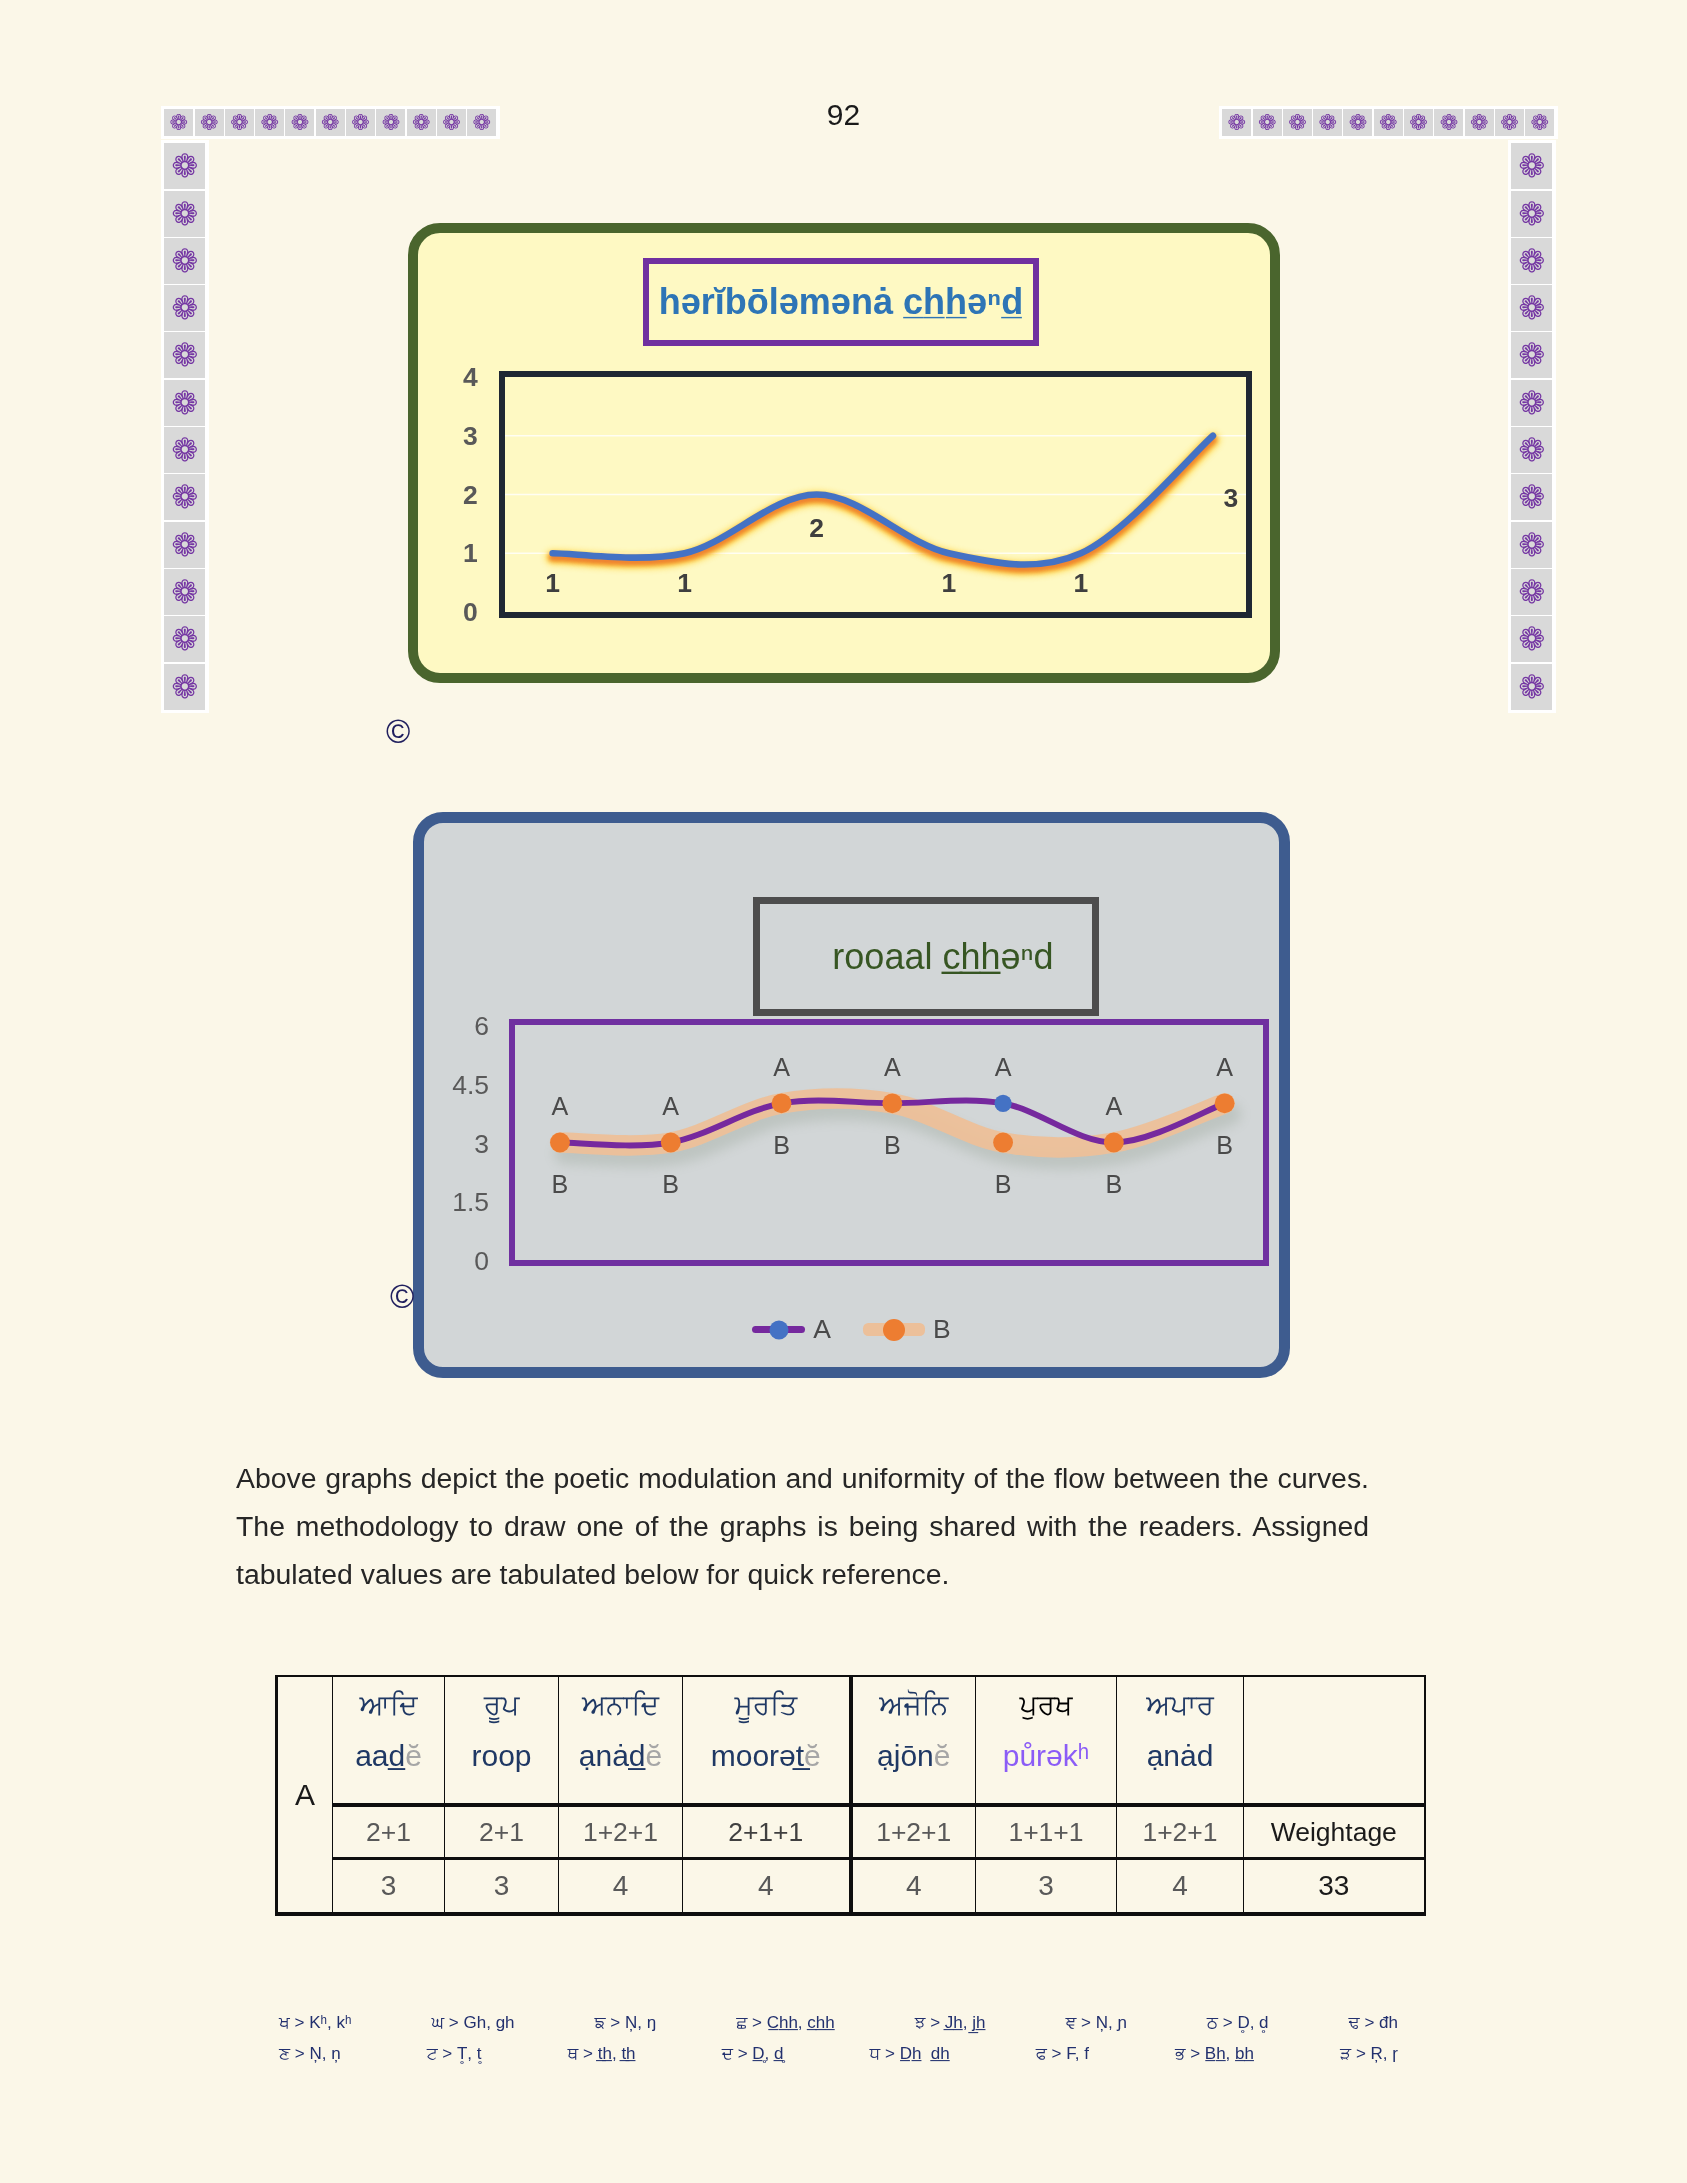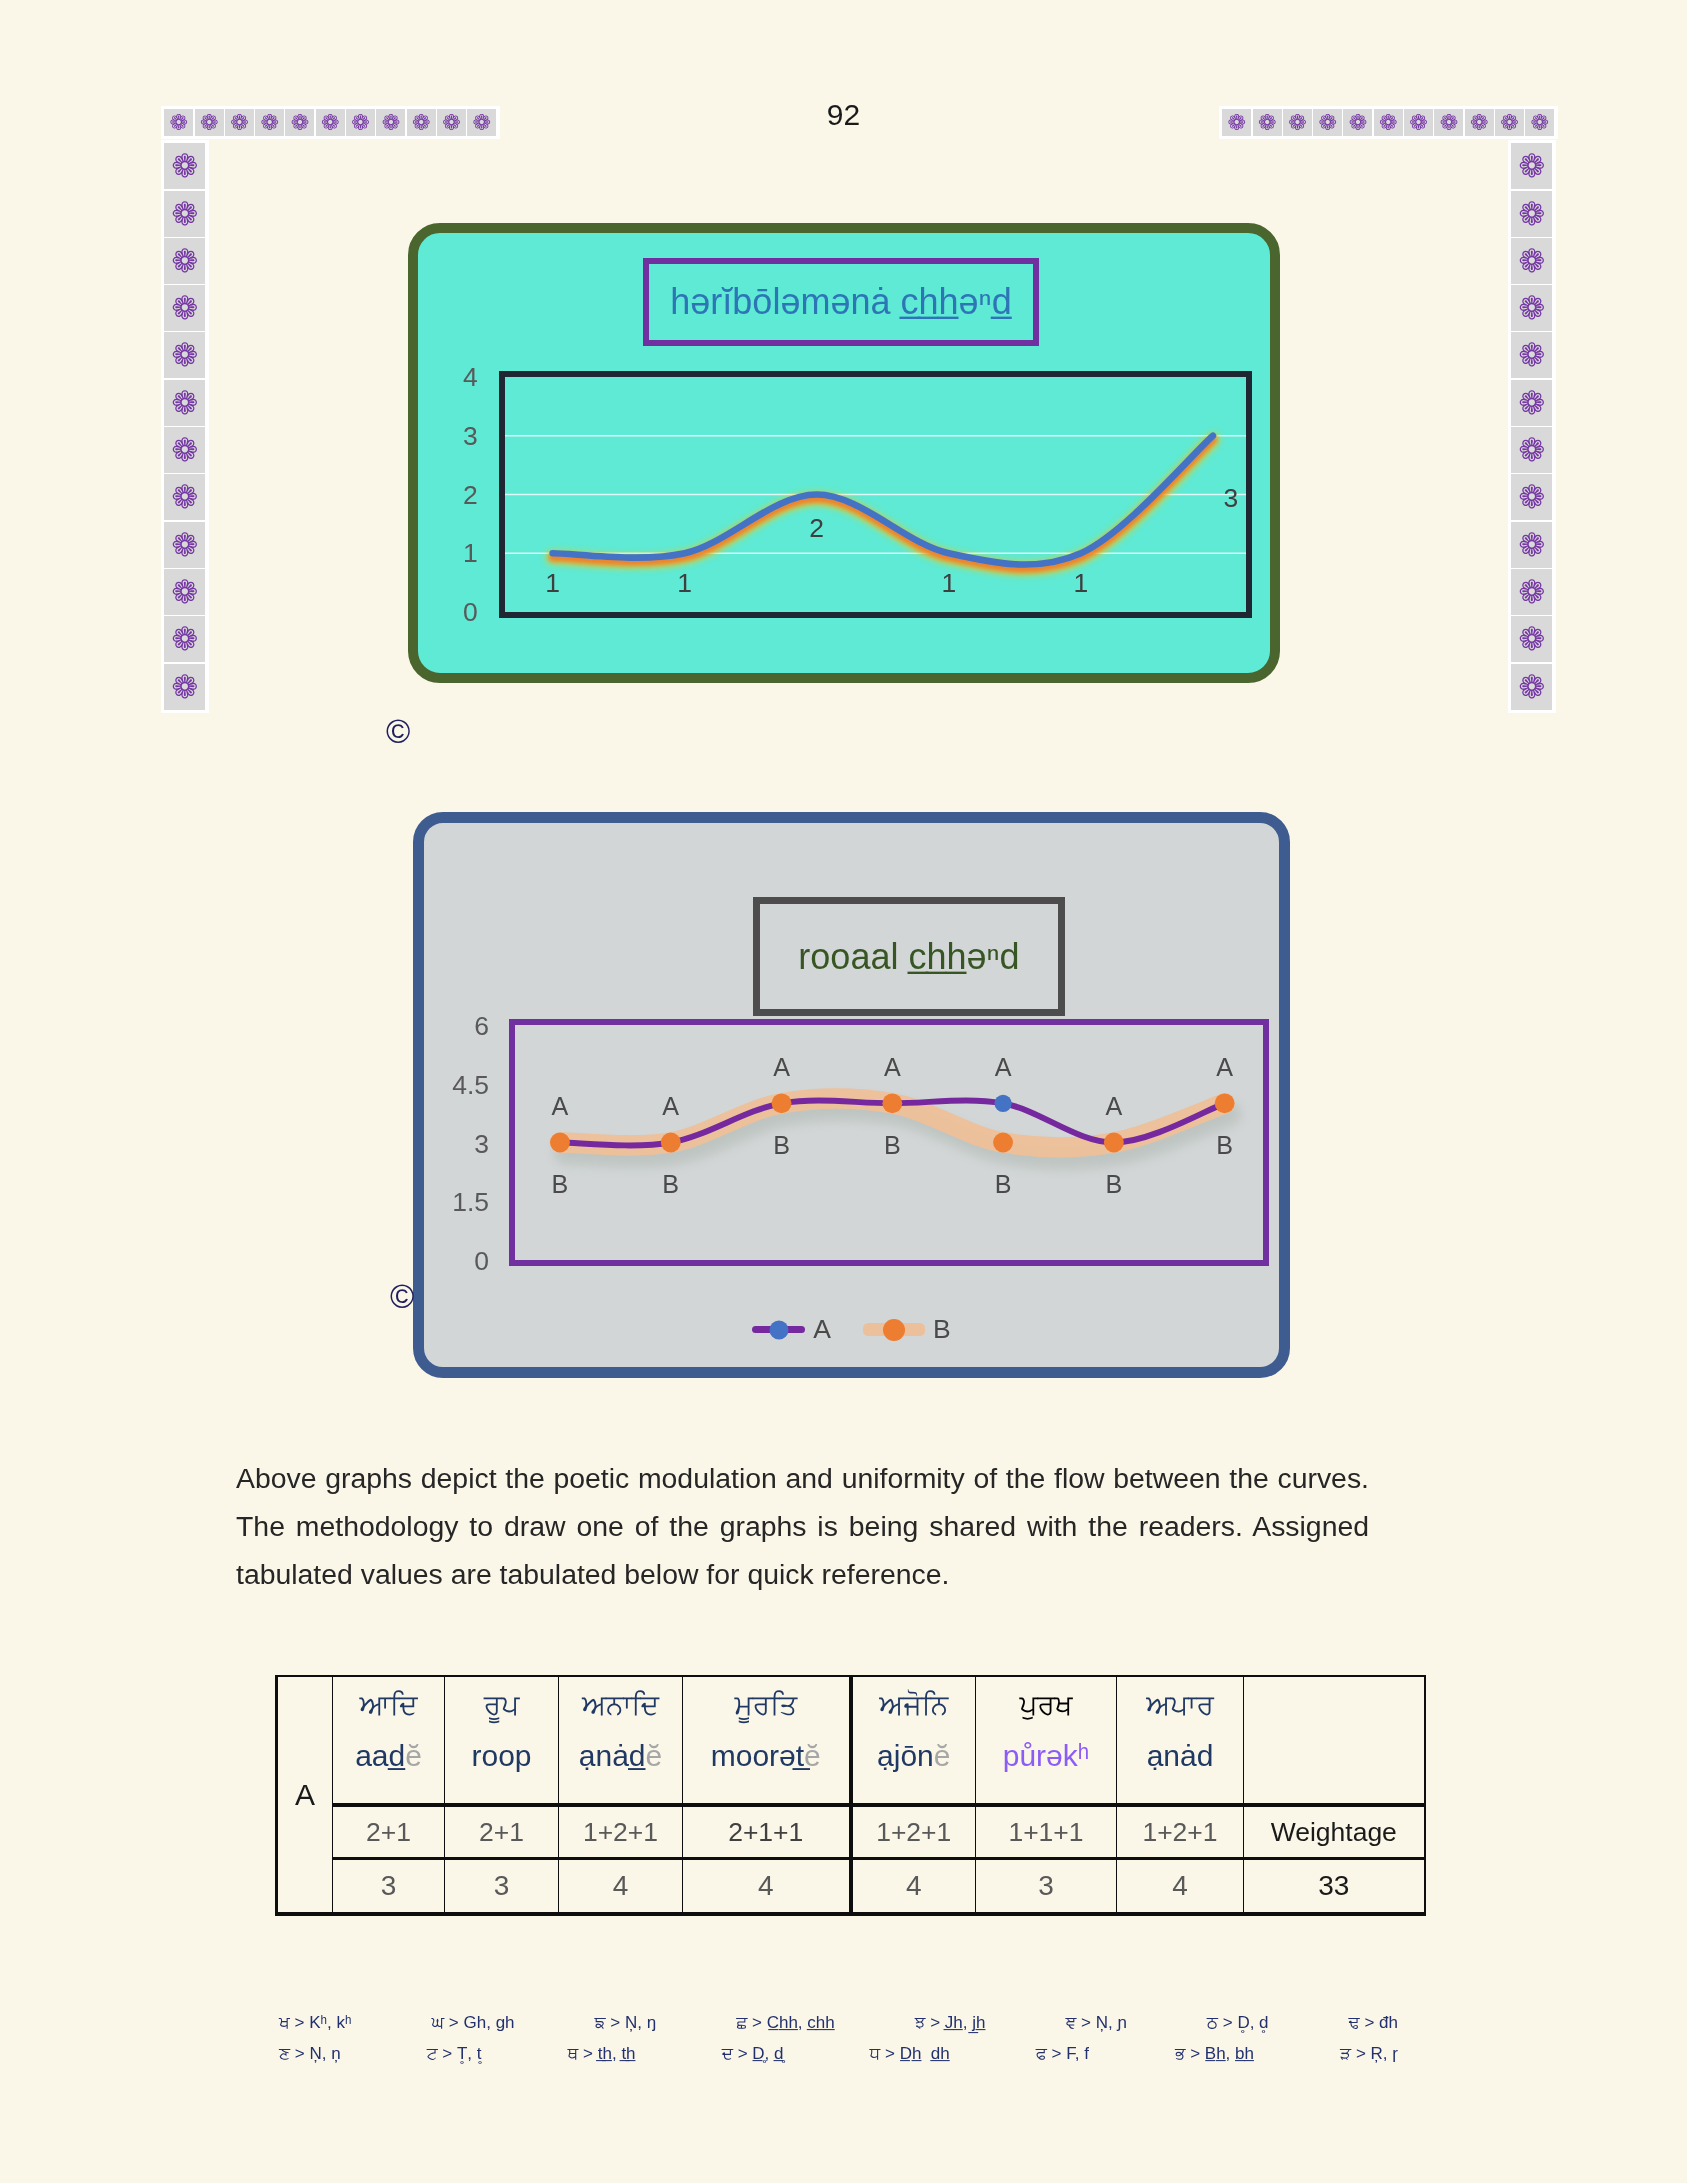--- a/index.html
+++ b/index.html
@@ -18,21 +18,21 @@
   .tile{display:flex;align-items:center;justify-content:center;line-height:1;}
   .strip.h .tile{width:29px;height:26.5px;font-size:22px;}
   .strip.v .tile{width:41px;height:46px;font-size:32px;}
 
   .card{position:absolute;box-sizing:border-box;}
   .card1{left:408px;top:223px;width:872px;height:460px;border:10px solid #4A652D;border-radius:32px;background:#D2D6D7;}
   .card2{left:413px;top:812px;width:877px;height:566px;border:11.2px solid #3E5C8F;border-radius:30px;background:#D2D6D7;}
 
   .titlebox{position:absolute;display:flex;align-items:center;justify-content:center;text-align:center;}
   .t1{left:225px;top:25px;width:384px;height:76px;border:6px solid #7030A0;font-size:36px;}
-  .t2{left:329px;top:74px;width:298px;height:105px;border:7.3px solid #4D4D4D;font-size:36px;}
+  .t2{left:329px;top:74px;width:298px;height:105px;border:7.3px solid #4D4D4D;font-size:36px;padding-left:34px;}
 
   .plot{position:absolute;}
   .plot1{left:81px;top:138px;width:741px;height:235px;border:6.6px solid #1F2733;}
   .plot2{left:85px;top:196px;width:748px;height:235px;border:6.6px solid #7030A0;}
   .plot svg{position:absolute;left:0;top:0;width:100%;height:100%;display:block;}
   svg text{font-family:"Liberation Sans","DejaVu Sans",sans-serif;}
 
   .yticks{position:absolute;width:69px;font-size:26.5px;color:#595959;}
   #yticks1{left:0px;top:144px;height:235px;}
   #yticks2{left:5.3px;top:203px;height:235px;}
@@ -126,21 +126,21 @@
       <span class="tile" style="color: rgb(117, 55, 163); background: rgb(217, 217, 217);">❁</span>
       <span class="tile" style="color: rgb(117, 55, 163); background: rgb(217, 217, 217);">❁</span>
       <span class="tile" style="color: rgb(117, 55, 163); background: rgb(217, 217, 217);">❁</span>
       <span class="tile" style="color: rgb(117, 55, 163); background: rgb(217, 217, 217);">❁</span>
       <span class="tile" style="color: rgb(117, 55, 163); background: rgb(217, 217, 217);">❁</span>
       <span class="tile" style="color: rgb(117, 55, 163); background: rgb(217, 217, 217);">❁</span>
       <span class="tile" style="color: rgb(117, 55, 163); background: rgb(217, 217, 217);">❁</span>
       <span class="tile" style="color: rgb(117, 55, 163); background: rgb(217, 217, 217);">❁</span>
     </div>
 
-  <section class="card card1" style="border-color: rgb(74, 101, 45); background: #5eead4;">
+  <section class="card card1" style="border-color: rgb(74, 101, 45); background: #fef9c3; font-weight: bold;">
     <div class="titlebox t1" style="border-color: rgb(112, 48, 160); color: rgb(46, 117, 182);">
       <span>hərĭbōləmənȧ c̲h̲h̲əⁿd̲</span>
     </div>
     <div class="yticks" id="yticks1" style="color: rgb(89, 89, 89);">
         <div class="ytick" style="top: 0%;">4</div>
         <div class="ytick" style="top: 25%;">3</div>
         <div class="ytick" style="top: 50%;">2</div>
         <div class="ytick" style="top: 75%;">1</div>
         <div class="ytick" style="top: 100%;">0</div>
       </div>

